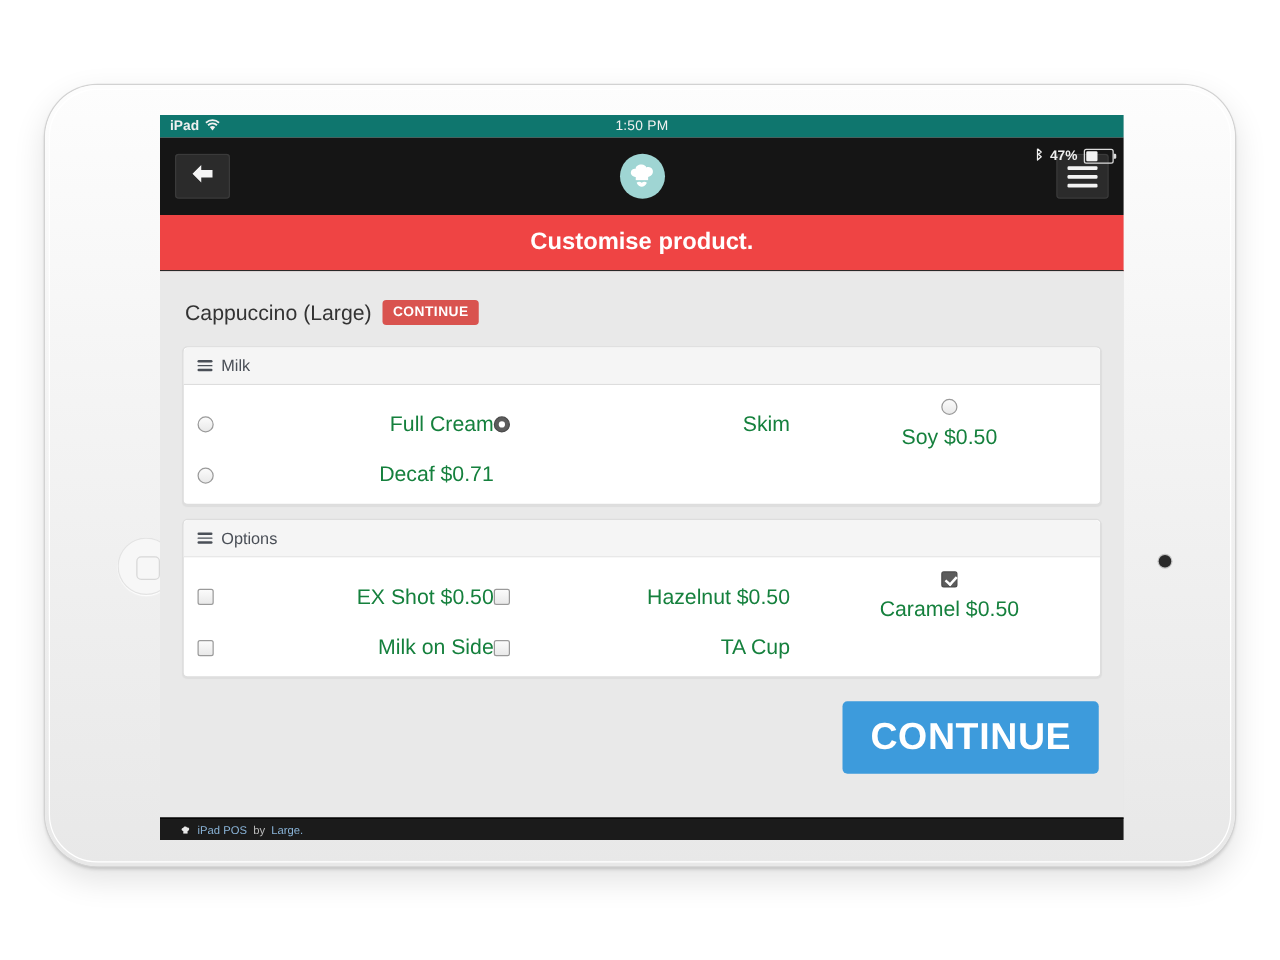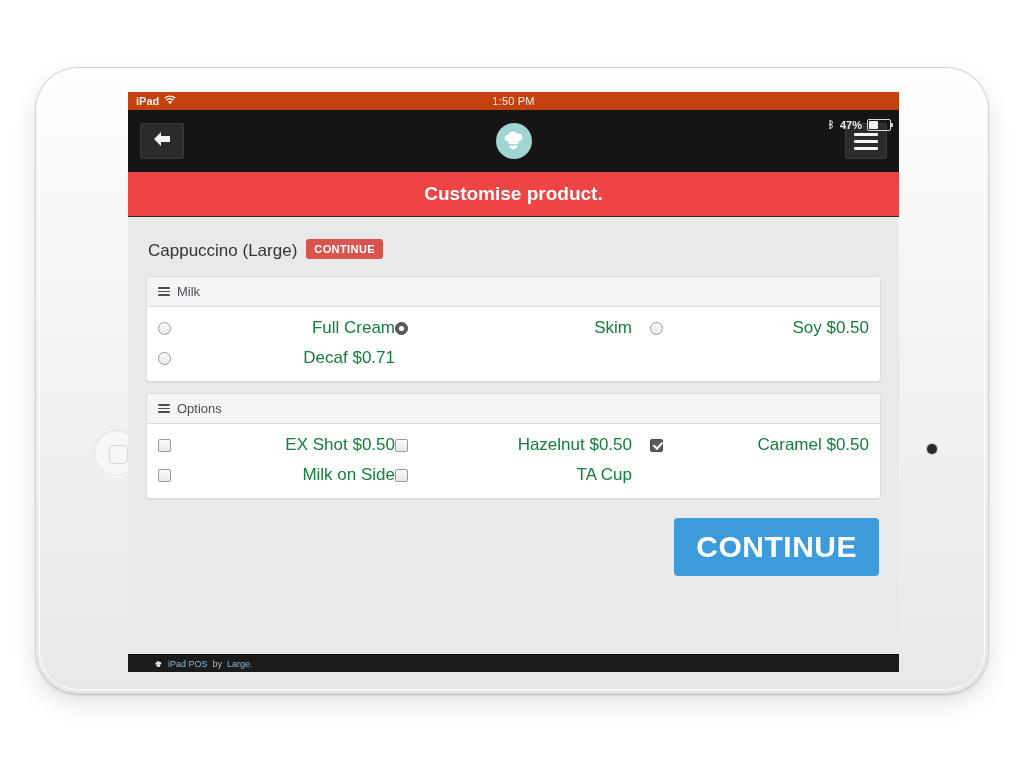--- a/index.html
+++ b/index.html
@@ -84,21 +84,21 @@
     top: 92px;
     width: 771px;
     height: 580px;
     background: #e9e9e9;
     overflow: hidden;
   }
 
   
   .status-bar {
     height: 18px;
-    background: #c2410c;
+    background: #0f766e;
     color: #f0f0f0;
     display: flex;
     align-items: center;
     font-size: 11px;
     font-weight: bold;
     padding: 0 8px;
     position: relative;
   }
   .sb-left { display: flex; align-items: center; gap: 5px; }
   .sb-center {
@@ -276,21 +276,21 @@
   }
   .opt-item {
     display: flex;
     align-items: center;
     gap: 8px;
     font-size: 17px;
     color: #15803d;
     white-space: nowrap;
     justify-content: space-between;
   }
-  .opt-item.col3 { padding-left: 18px; }
+  .opt-item.col3 { padding-left: 18px; flex-direction: column; }
 
   
   .radio {
     width: 13px;
     height: 13px;
     border-radius: 50%;
     border: 1px solid #9a9a9a;
     background: linear-gradient(180deg, #fbfbfb, #e9e9e9);
     flex: none;
     position: relative;
@@ -363,21 +363,21 @@
     position: absolute;
     left: 0;
     right: 0;
     bottom: 0;
     height: 18px;
     background: #1b1b1b;
     border-top: 1px solid #000000;
     display: flex;
     align-items: center;
     gap: 5px;
-    padding: 0 26px;
+    padding: 0 16px;
     font-size: 9px;
     color: #b9b9b9;
   }
   .footer-accent { color: #8ab4d8; }
   .footer-hat {
     width: 9px;
     height: 9px;
     display: inline-block;
   }
 </style>

